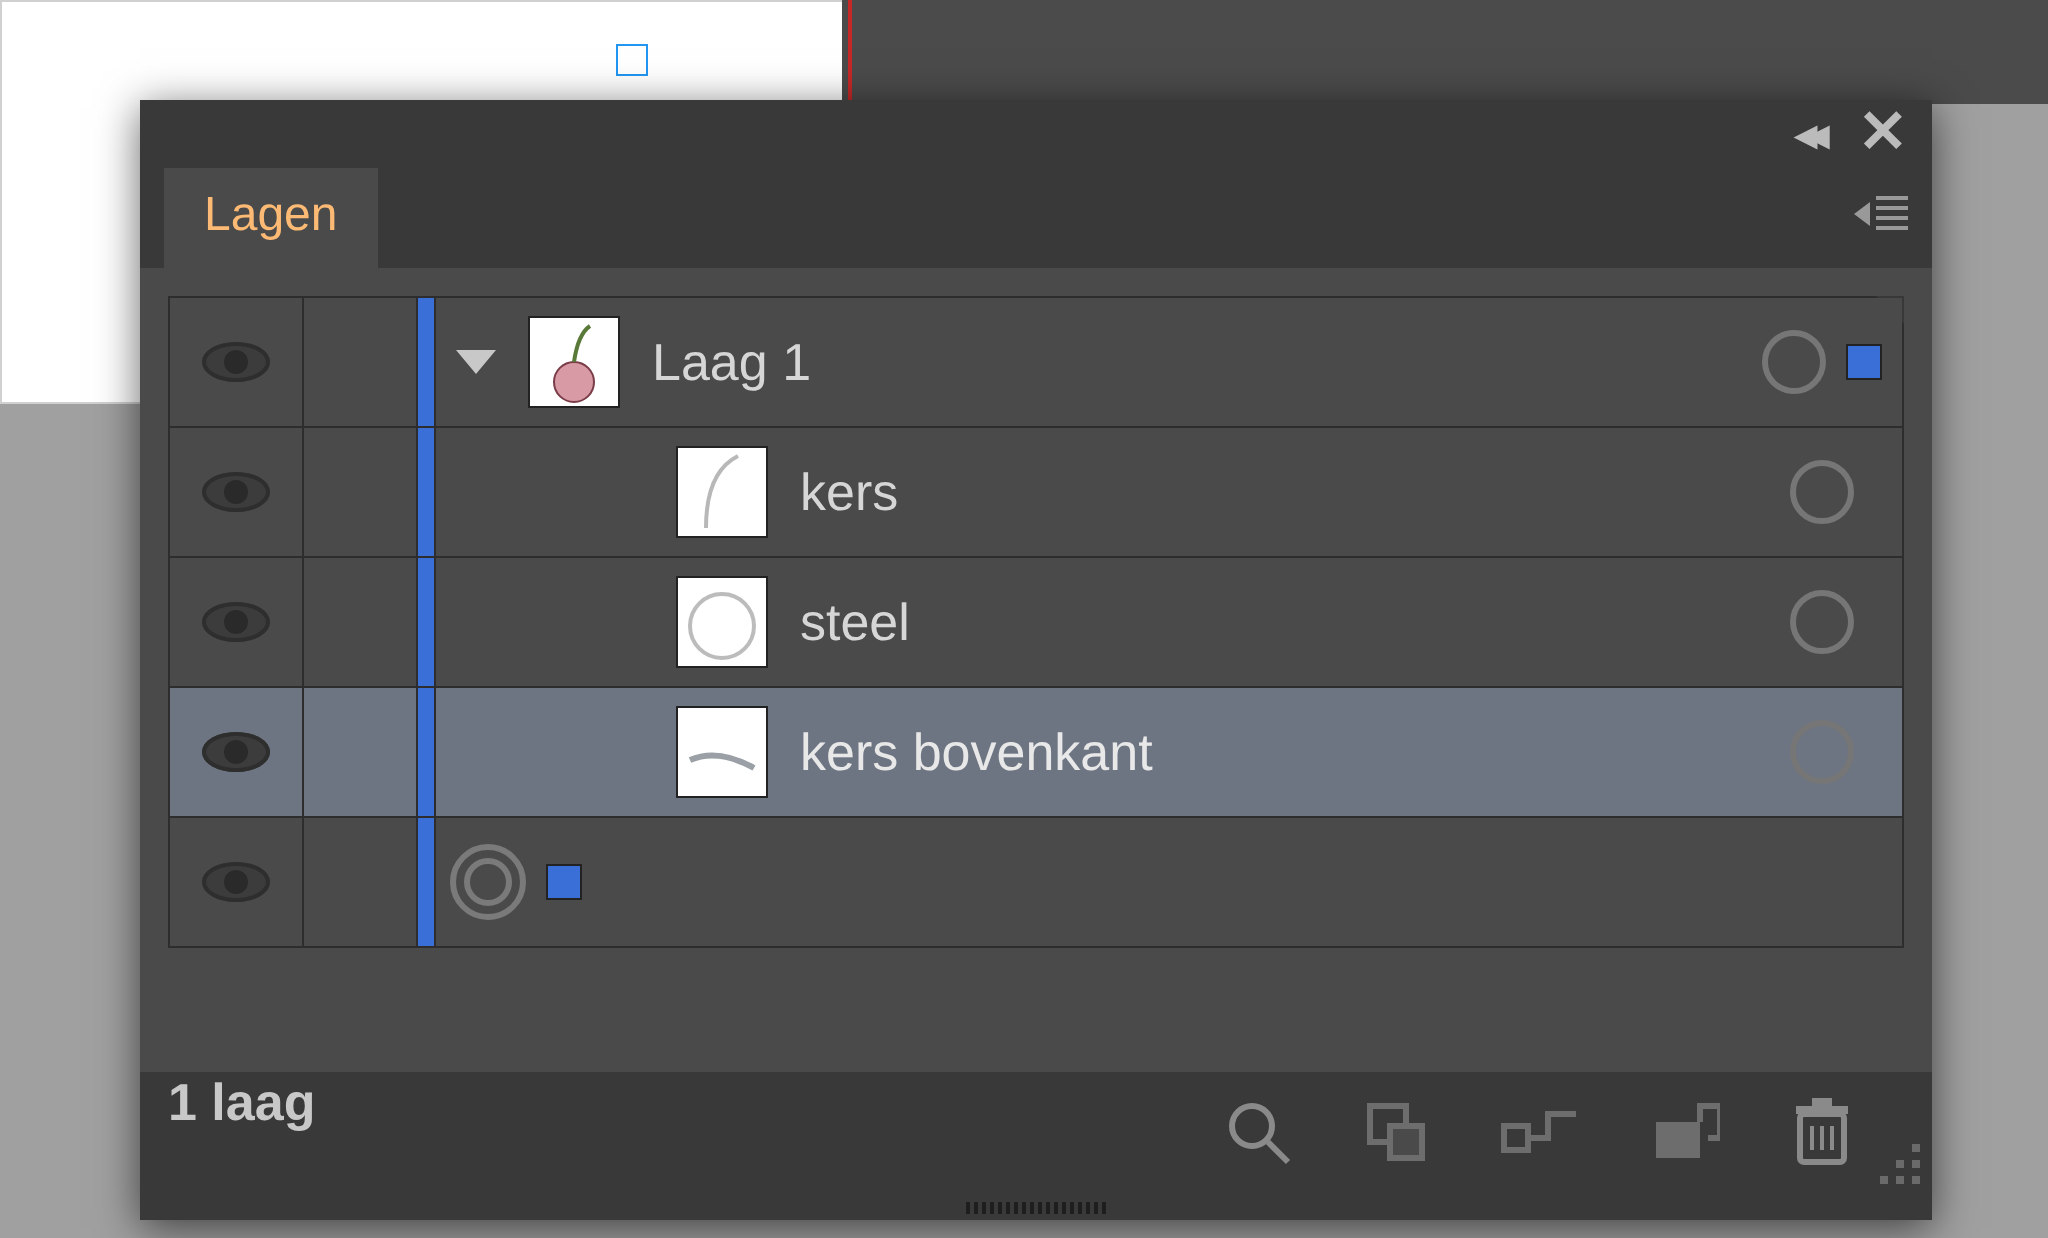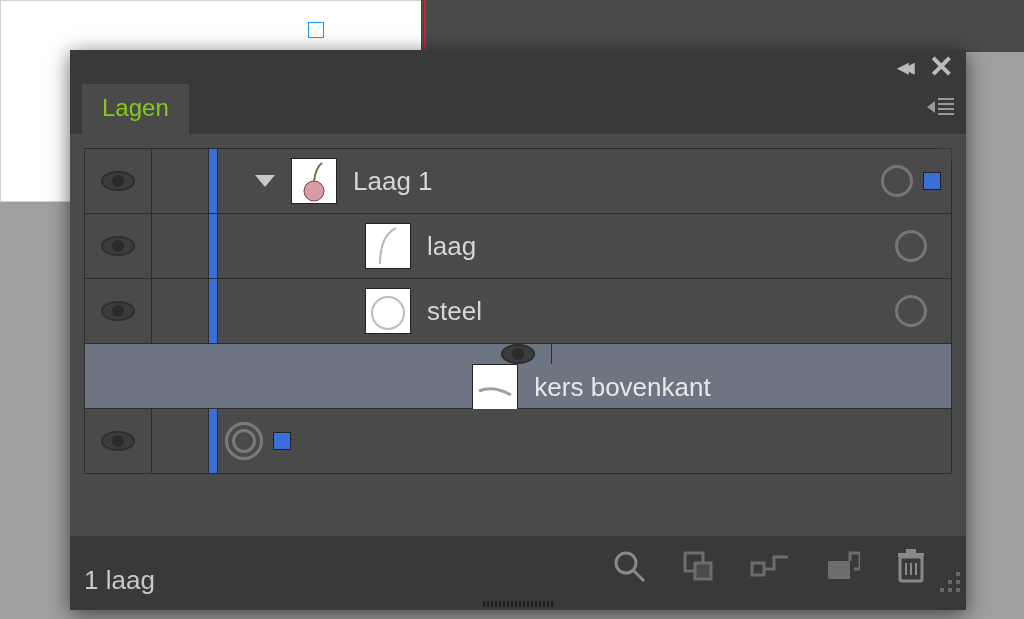--- a/index.html
+++ b/index.html
@@ -90,21 +90,21 @@
     gap: 4px;
     position: relative;
   }
   .tab {
     padding: 10px 20px 12px 20px;
     color: #8c8c8c;
     cursor: pointer;
   }
   .tab.active {
     background: #4a4a4a;
-    color: #84cc16;
+    color: #fdba74;
   }
   .tabs-menu {
     position: absolute;
     right: 12px;
     top: 14px;
     color: #aaa;
     cursor: pointer;
     display: flex;
     align-items: center;
     gap: 3px;
@@ -149,21 +149,21 @@
 
   .layer-row {
     display: flex;
     align-items: center;
     height: 64px;
     border-bottom: 1px solid #2d2d2d;
     background: #4a4a4a;
     position: relative;
   }
   .layer-row:last-child { border-bottom: none; }
-  .layer-row.selected { background: #6d7582; flex-direction: column; }
+  .layer-row.selected { background: #6d7582; }
 
   .vis-cell {
     width: 66px;
     height: 100%;
     border-right: 1px solid #2d2d2d;
     display: flex;
     align-items: center;
     justify-content: center;
   }
   .eye {
@@ -201,21 +201,20 @@
     background: #3a6fd8;
     border-right: 1px solid #2d2d2d;
   }
 
   .content-cell {
     flex: 1;
     display: flex;
     align-items: center;
     height: 100%;
     gap: 16px;
-    margin-left: 27px;
   }
 
   .indent-spacer { display: inline-block; }
 
   .disclosure {
     width: 0; height: 0;
     border-left: 10px solid transparent;
     border-right: 10px solid transparent;
     border-top: 12px solid #c8c8c8;
     margin-left: 10px;
@@ -274,23 +273,24 @@
     height: 16px;
     background: #3a6fd8;
     border: 1px solid #222;
   }
 
   
   .panel-footer {
     height: 60px;
     background: #393939;
     display: flex;
-    align-items: flex-end;
+    align-items: flex-start;
     padding: 0 14px;
     position: relative;
+    font-weight: bold;
   }
   .footer-label {
     color: #c8c8c8;
     font-size: 26px;
   }
   .footer-icons {
     position: absolute;
     right: 40px;
     top: 0;
     height: 100%;
@@ -399,21 +399,21 @@
           </div>
         <div class="lock-cell"></div>
         <div class="color-strip"></div>
         <div class="content-cell">
           <span class="indent-spacer" style="width:104px"></span>
           <div class="thumb">
             <svg viewBox="0 0 44 44">
                 <path d="M14 40 Q14 12 30 4" stroke="#b8b8b8" stroke-width="2" fill="none"></path>
               </svg>
           </div>
-          <span class="layer-name">laag</span>
+          <span class="layer-name">kers</span>
         </div>
         <div class="target-cell">
           <div class="target-ring"></div>
         </div>
       </div>
 
       <div class="layer-row">
         <div class="vis-cell">
             <div class="eye"></div>
           </div>

